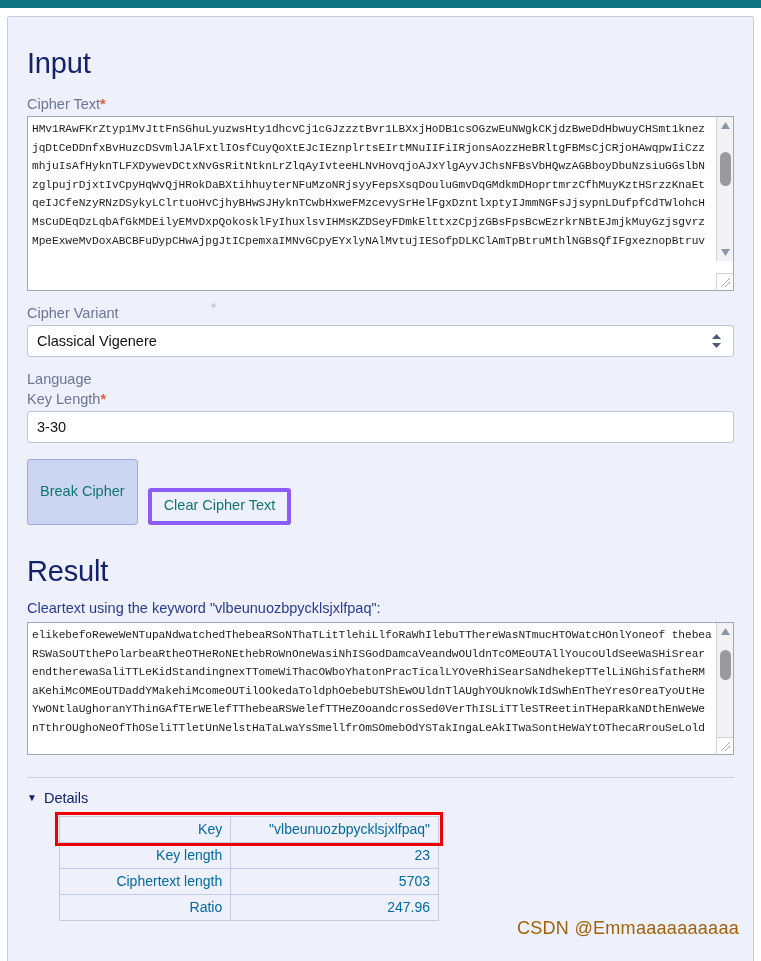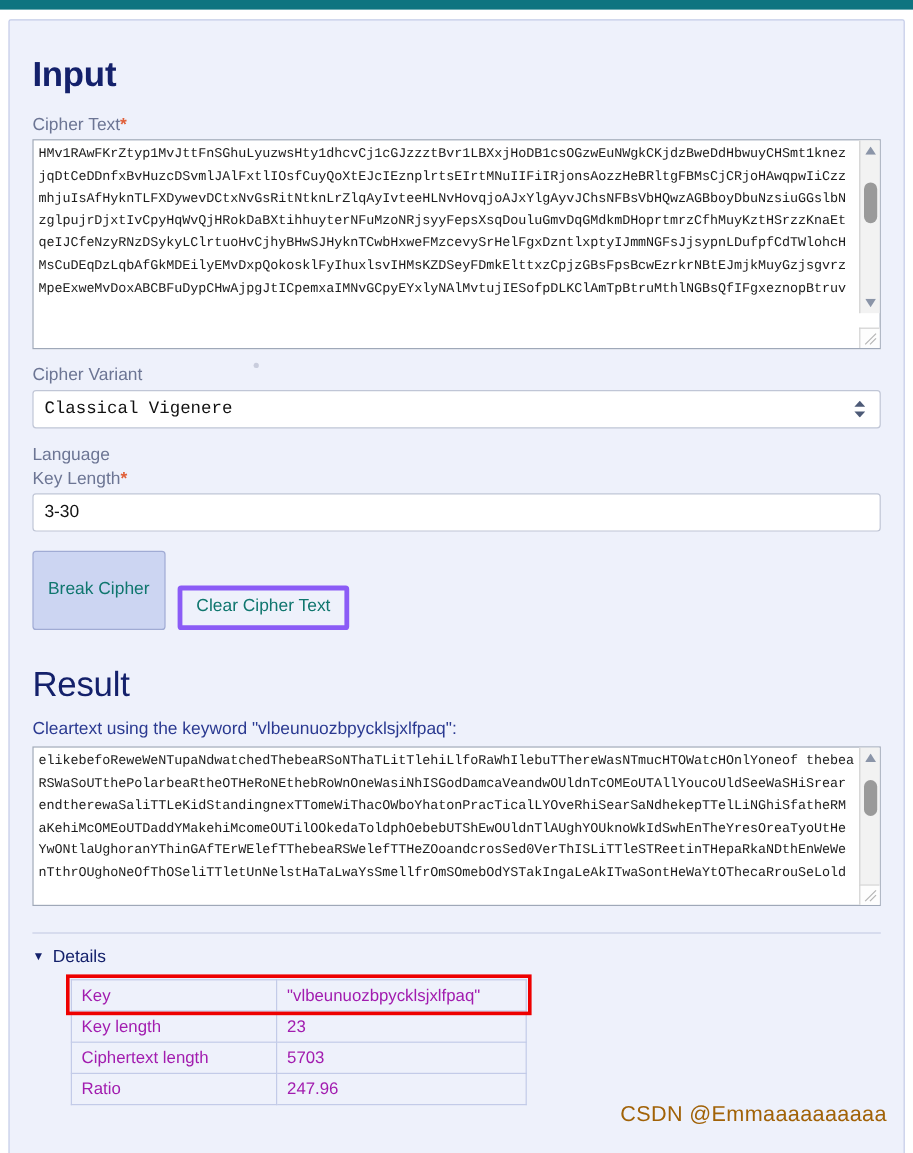--- a/index.html
+++ b/index.html
@@ -29,21 +29,21 @@
     top: 16px;
     width: 747px;
     min-height: 960px;
     background: #eef1fb;
     border: 1px solid #c3cbe8;
     border-radius: 2px;
     padding: 22px 11px 10px 11px;
   }
   h1.section-title {
     font-size: 29px;
-    font-weight: 700;
+    font-weight: 400;
     color: #14216b;
     margin: 8px 0 16px 8px;
     letter-spacing: -0.2px;
   }
   h1.result-title {
     font-size: 29px;
     font-weight: 400;
     color: #14216b;
     margin: 30px 0 12px 8px;
     letter-spacing: -0.2px;
@@ -116,21 +116,21 @@
 
   .select-wrap {
     position: relative;
     margin: 0 8px 14px 8px;
   }
   select.styled {
     -webkit-appearance: none;
     appearance: none;
     width: 100%;
     height: 32px;
-    font-family: Liberation Mono, monospace;
+    font-family: Liberation Sans, sans-serif;
     font-size: 14.5px;
     color: #111111;
     background: #ffffff;
     border: 1px solid #c0c6d6;
     border-radius: 3px;
     padding: 0 30px 0 9px;
     outline: none;
   }
   .sel-arrows {
     position: absolute;
@@ -206,21 +206,22 @@
 
   .details-table-wrap {
     position: relative;
     margin-left: 40px;
     width: 380px;
   }
   table.details {
     border-collapse: collapse;
     width: 380px;
     font-size: 14px;
-    color: #a21caf;
+    color: #0369a1;
+    text-align: right;
   }
   table.details td {
     border: 1px solid #c3cbe8;
     padding: 4px 8px 5px 8px;
     height: 26px;
     background: #eef1fb;
   }
   table.details td.k { width: 172px; }
   table.details td.v { width: 208px; }
   .hl-box {

